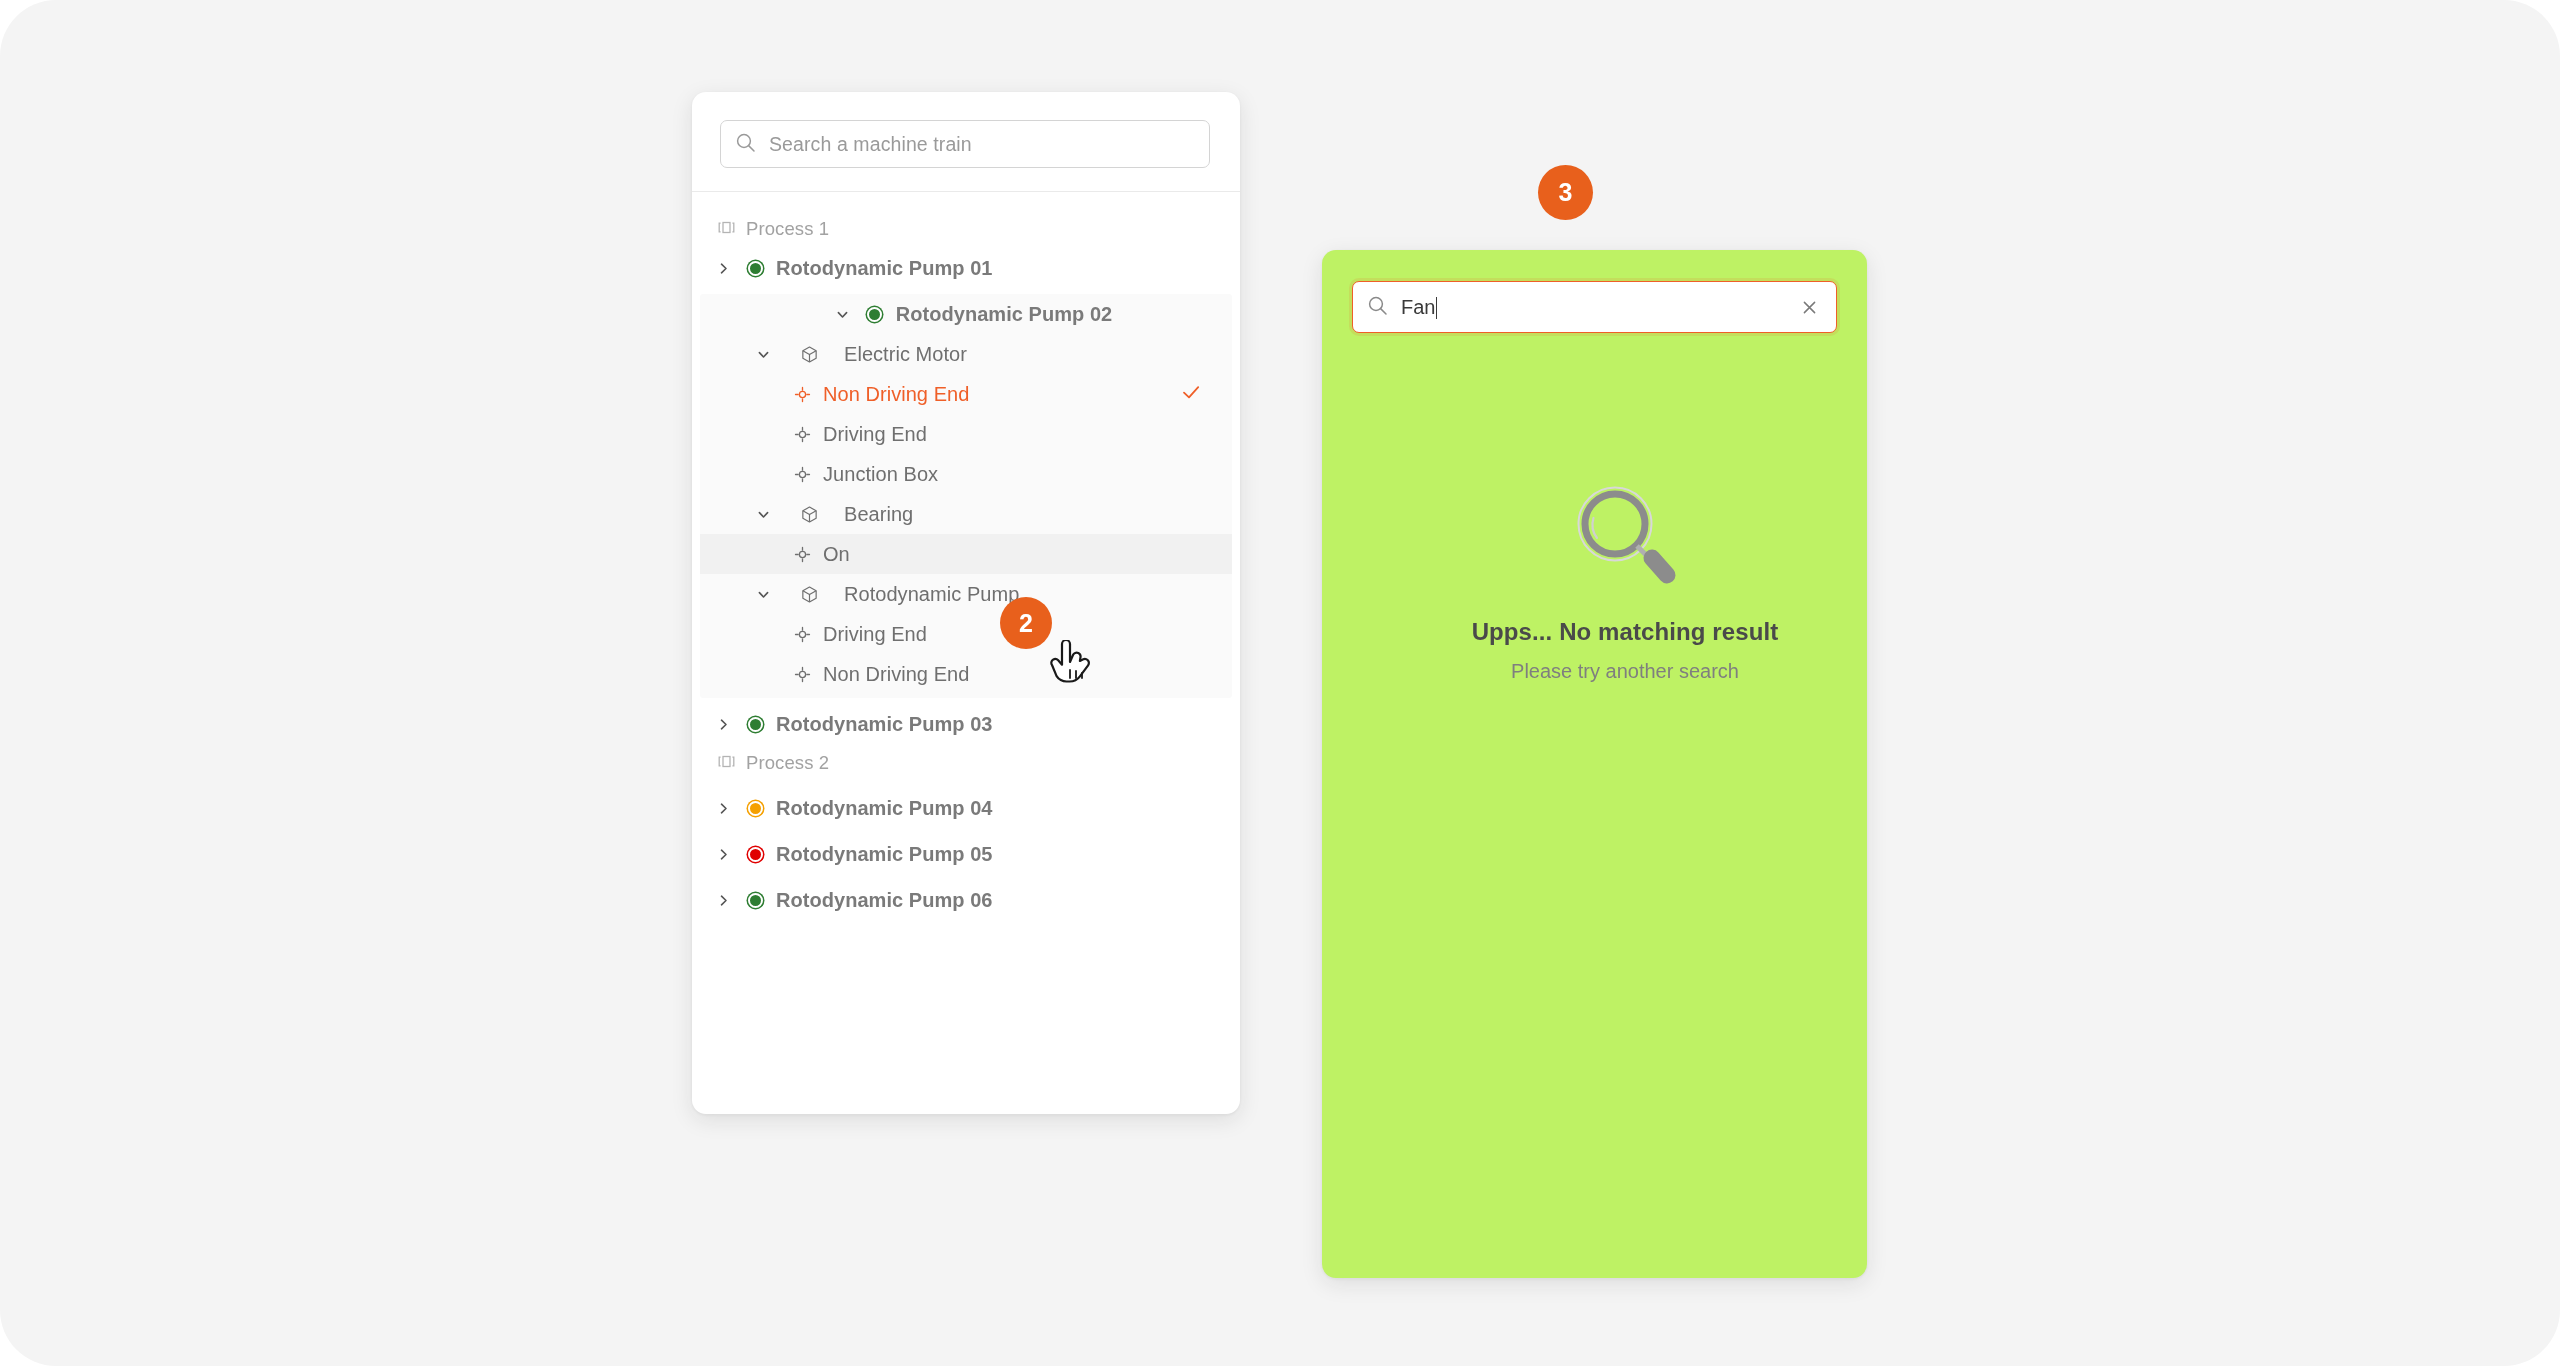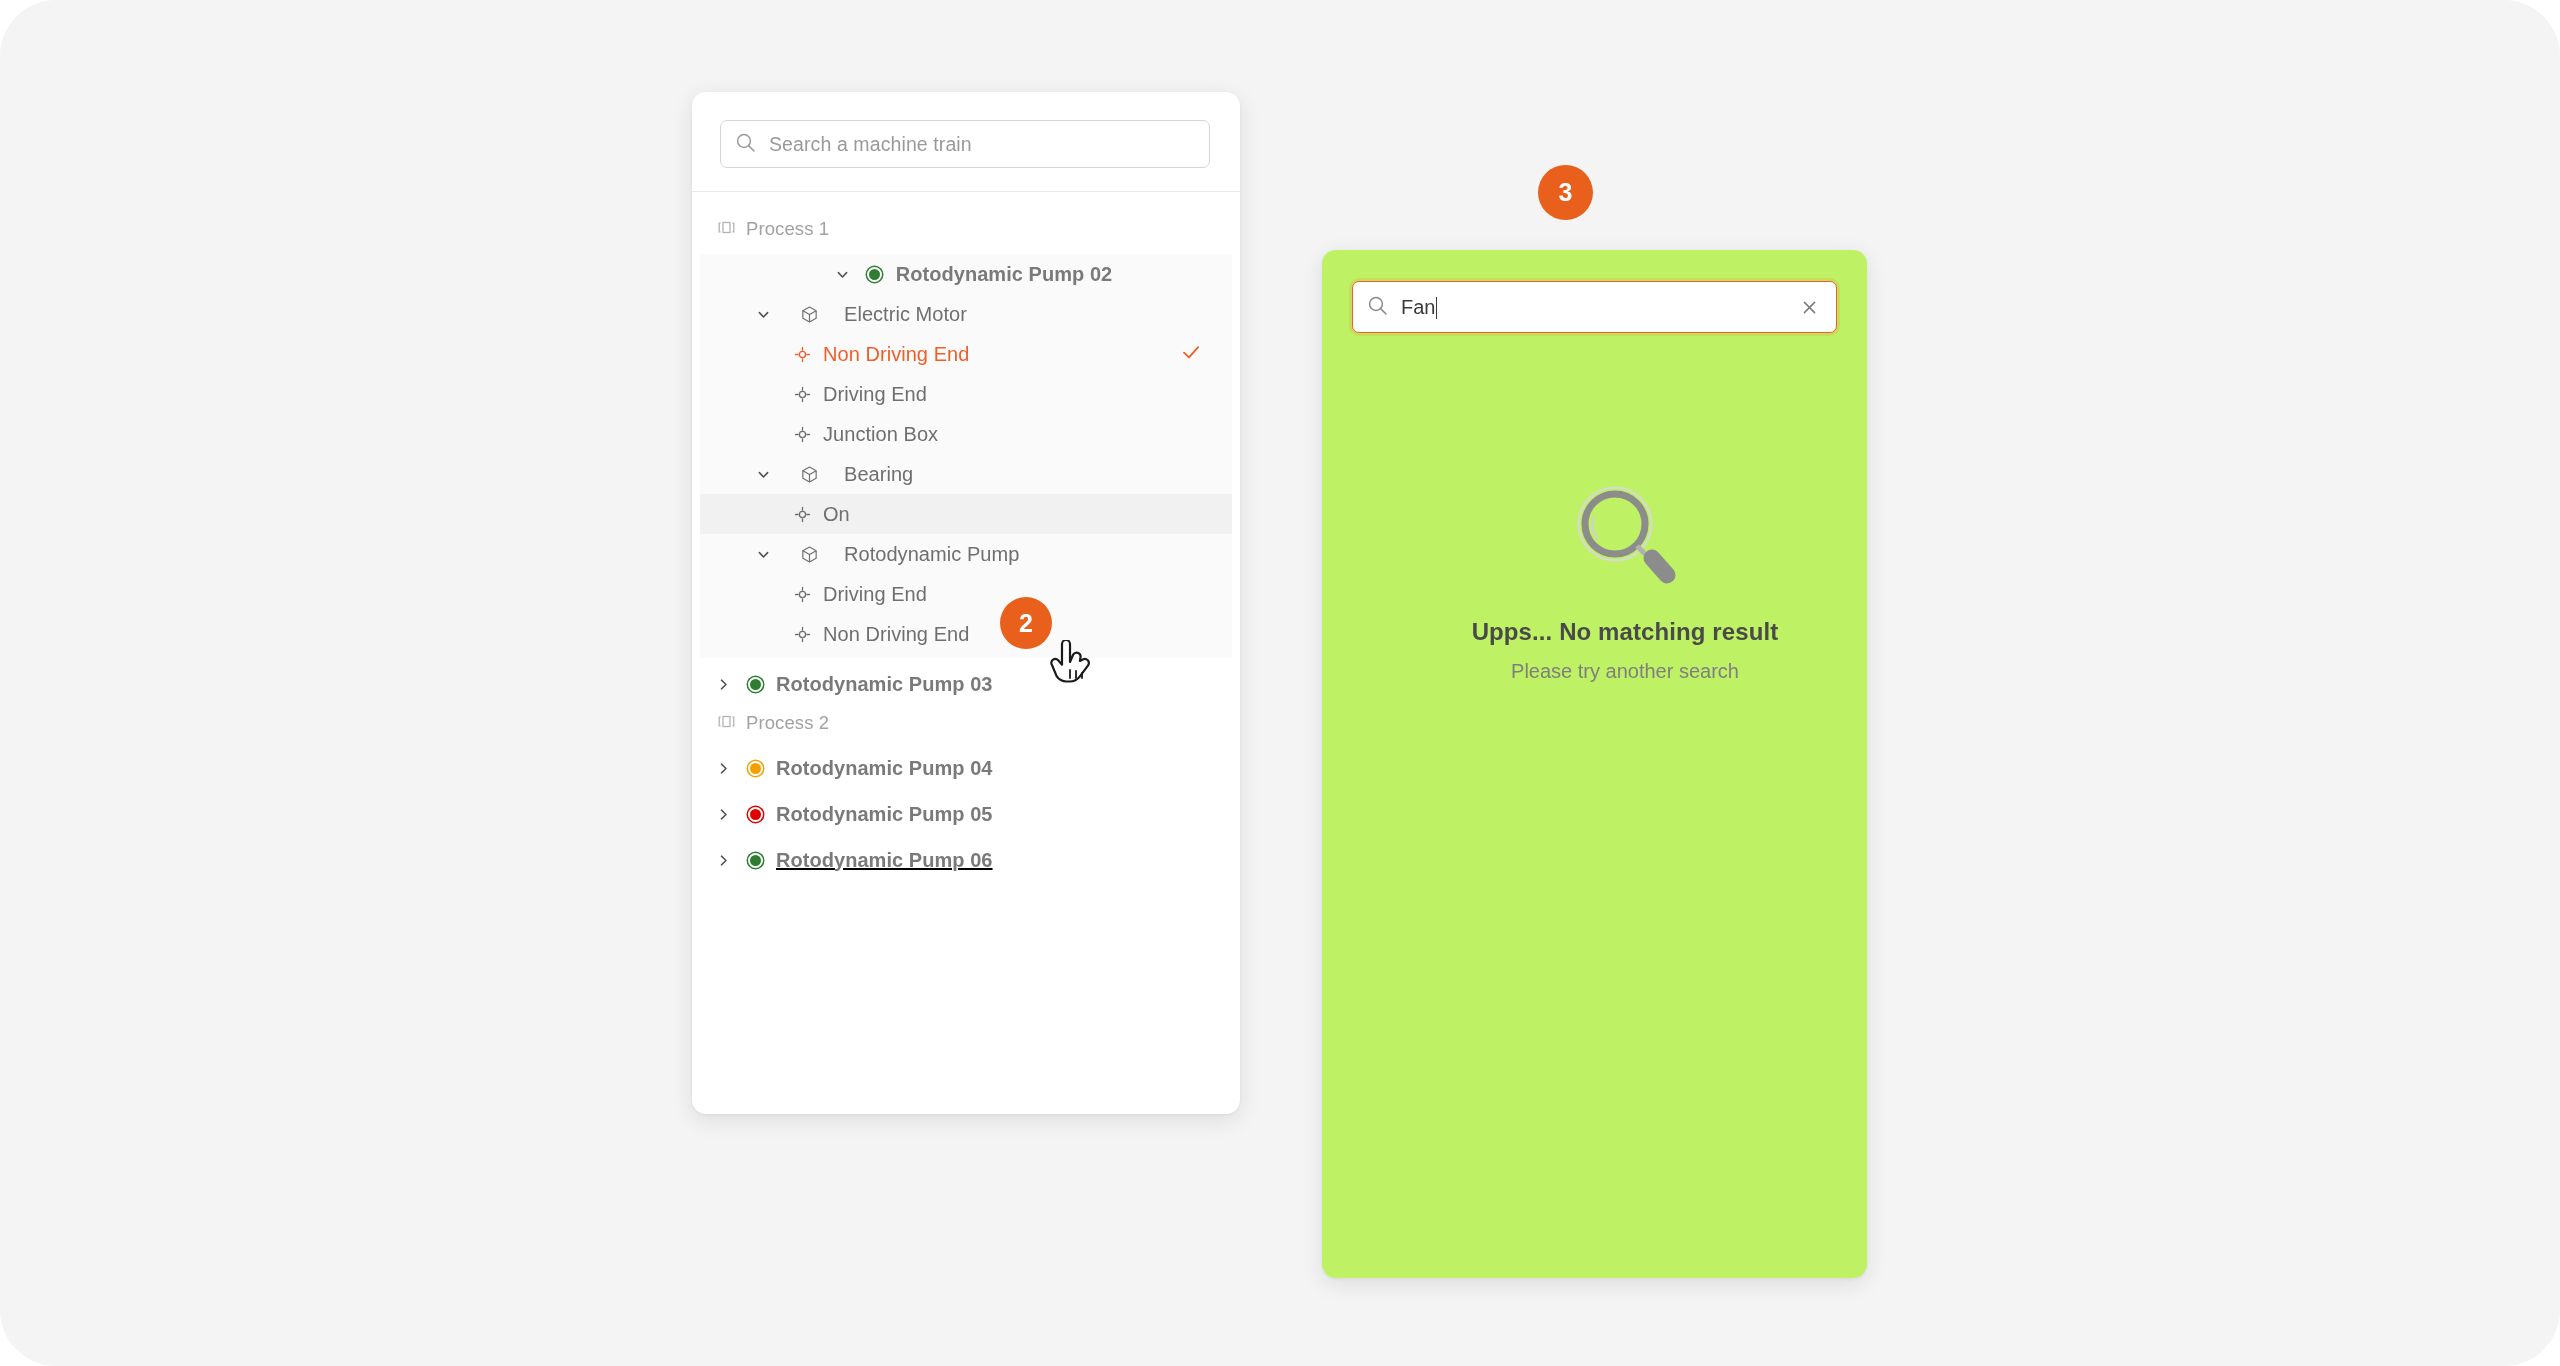--- a/index.html
+++ b/index.html
@@ -245,20 +245,31 @@
         <span>
           <svg width="17" height="15" viewBox="0 0 17 15" fill="none">
             <rect x="5" y="2.5" width="7" height="10" stroke="#b4b4b4" stroke-width="1.3"></rect>
             <path d="M2.6 3.2 H1.2 V11.8 H2.6" stroke="#b4b4b4" stroke-width="1.3" fill="none"></path>
             <path d="M14.4 3.2 H15.8 V11.8 H14.4" stroke="#b4b4b4" stroke-width="1.3" fill="none"></path>
           </svg>
         </span>
         <span>Process 1</span>
       </div>
 
+      <div class="row lvl-machine">
+        <span class="chev">
+          <svg width="13" height="13" viewBox="0 0 13 13" fill="none">
+            <path d="M4.5 2.2 L9 6.5 L4.5 10.8" stroke="#555" stroke-width="1.6" stroke-linecap="round" stroke-linejoin="round"></path>
+          </svg>
+        </span>
+        <span class="dot-wrap">
+          <span class="dot" style="color:#2e7d32"></span>
+        </span>
+        <span class="row-label machine">Rotodynamic Pump 01</span>
+      </div>
 
       <div id="pump02-block">
 
         <div class="row lvl-machine">
           <span class="chev">
             <svg width="13" height="13" viewBox="0 0 13 13" fill="none">
               <path d="M2.4 4.6 L6.5 9 L10.6 4.6" stroke="#555" stroke-width="1.6" stroke-linecap="round" stroke-linejoin="round"></path>
             </svg>
           </span>
           <span class="dot-wrap">
@@ -421,21 +432,21 @@
           <svg width="13" height="13" viewBox="0 0 13 13" fill="none">
             <path d="M4.5 2.2 L9 6.5 L4.5 10.8" stroke="#555" stroke-width="1.6" stroke-linecap="round" stroke-linejoin="round"></path>
           </svg>
         </span>
         <span class="dot-wrap">
           <span class="dot" style="color:#e00000"></span>
         </span>
         <span class="row-label machine">Rotodynamic Pump 05</span>
       </div>
 
-      <div class="row lvl-machine" style="margin-top:6px;text-decoration:underline;">
+      <div class="row lvl-machine" style="margin-top:6px;">
         <span class="chev">
           <svg width="13" height="13" viewBox="0 0 13 13" fill="none">
             <path d="M4.5 2.2 L9 6.5 L4.5 10.8" stroke="#555" stroke-width="1.6" stroke-linecap="round" stroke-linejoin="round"></path>
           </svg>
         </span>
         <span class="dot-wrap">
           <span class="dot" style="color:#2e7d32"></span>
         </span>
         <span class="row-label machine">Rotodynamic Pump 06</span>
       </div>

